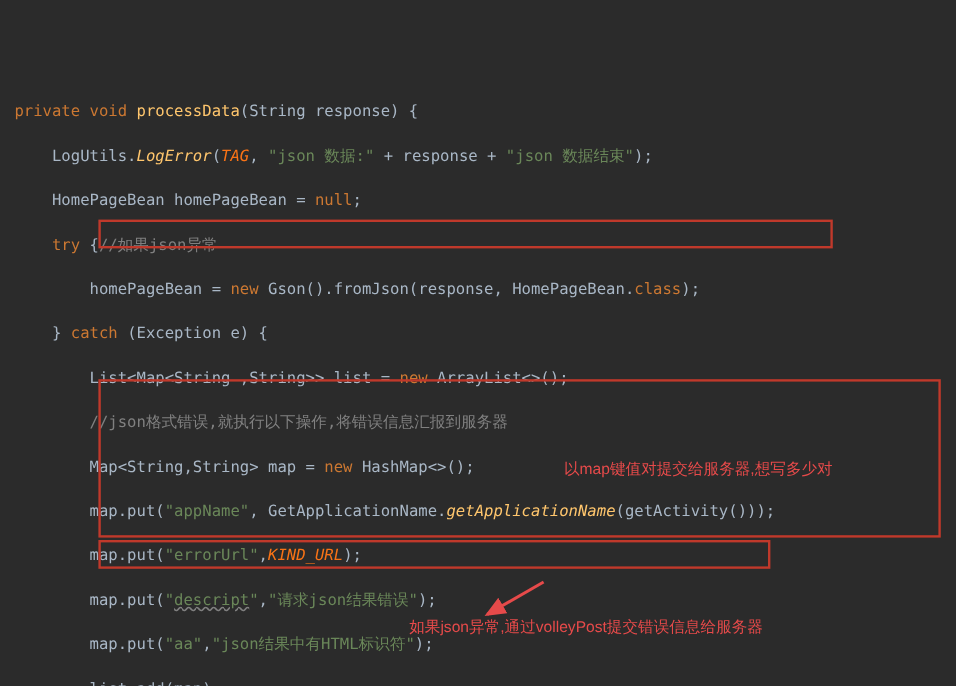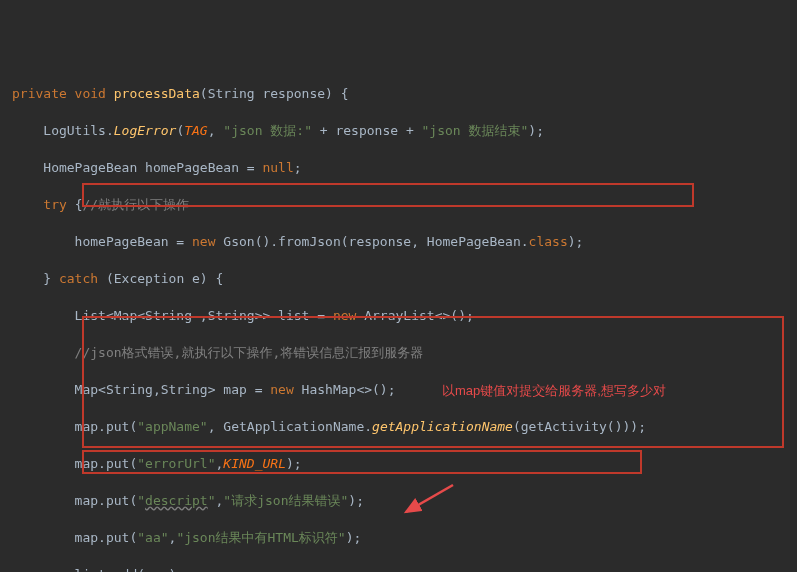--- a/index.html
+++ b/index.html
@@ -19,35 +19,35 @@
 .method { color: #ffc66d; text-align: right; }
 .italic-method { color: #ffc66d; font-style: italic; }
 .str { color: #6a8759; }
 .comment { color: #808080; }
 .const { color: #f97316; font-style: italic; }
 .warn { text-decoration: underline wavy #808080; }
 .annotation-red { color: #e64a4a; font-family: 'Microsoft YaHei', sans-serif; font-size: 13px; }
 .red-box1 { position: absolute; border: 2px solid #c0392b; left: 82px; top: 115px; width: 612px; height: 24px; pointer-events: none; }
 .red-box2 { position: absolute; border: 2px solid #c0392b; left: 82px; top: 248px; width: 702px; height: 132px; pointer-events: none; }
 .red-box3 { position: absolute; border: 2px solid #c0392b; left: 82px; top: 382px; width: 560px; height: 24px; pointer-events: none; }
-.annot1 { position: absolute; left: 442px; top: 278px; line-height: 18px; }
+.annot1 { position: absolute; left: 470px; top: 278px; line-height: 18px; }
 .annot2 { position: absolute; left: 341px; top: 446px; }
 .arrow { position: absolute; left: 398px; top: 414px; width: 60px; height: 34px; }
 .code-container { position: relative; }
 </style>
 </head>
 <body>
 
 
 
 <div class="code-container">
 <div class="line"><span class="kw">private void</span><span class="method"> processData</span><span>(String response) {</span></div>
 <div class="line"><span>    LogUtils.</span><span class="italic-method">LogError</span><span>(</span><span class="const">TAG</span><span>, </span><span class="str">"json 数据:"</span><span> + response + </span><span class="str">"json 数据结束"</span><span>);</span></div>
 <div class="line"><span>    HomePageBean homePageBean = </span><span class="kw">null</span><span>;</span></div>
-<div class="line"><span class="kw">    try </span><span>{</span><span class="comment">//就执行以下操作</span></div>
+<div class="line"><span class="kw">    try </span><span>{</span><span class="comment">//如果json异常</span></div>
 <div class="line"><span>        homePageBean = </span><span class="kw">new </span><span>Gson().fromJson(response, HomePageBean.</span><span class="kw">class</span><span>);</span></div>
 <div class="line"><span>    } </span><span class="kw">catch </span><span>(Exception e) {</span></div>
 <div class="line"><span>        List&lt;Map&lt;String ,String&gt;&gt; list = </span><span class="kw">new </span><span>ArrayList&lt;&gt;();</span></div>
 <div class="line"><span class="comment">        //json格式错误,就执行以下操作,将错误信息汇报到服务器</span></div>
 <div class="line"><span>        Map&lt;String,String&gt; map = </span><span class="kw">new </span><span>HashMap&lt;&gt;();</span></div>
 <div class="line"><span>        map.put(</span><span class="str">"appName"</span><span>, GetApplicationName.</span><span class="italic-method">getApplicationName</span><span>(getActivity()));</span></div>
 <div class="line"><span>        map.put(</span><span class="str">"errorUrl"</span><span>,</span><span class="const">KIND_URL</span><span>);</span></div>
 <div class="line"><span>        map.put(</span><span class="str">"</span><span class="str warn">descript</span><span class="str">"</span><span>,</span><span class="str">"请求json结果错误"</span><span>);</span></div>
 <div class="line"><span>        map.put(</span><span class="str">"aa"</span><span>,</span><span class="str">"json结果中有HTML标识符"</span><span>);</span></div>
 <div class="line"><span>        list.add(map);</span></div>
@@ -70,16 +70,17 @@
 
 <svg class="arrow" viewBox="0 0 60 34">
   <defs>
     <marker id="ah" markerWidth="8" markerHeight="8" refX="6" refY="3" orient="auto">
       <path d="M0,0 L7,3 L0,6 Z" fill="#e64a4a"></path>
     </marker>
   </defs>
   <line x1="55" y1="3" x2="8" y2="30" stroke="#e64a4a" stroke-width="2.5" marker-end="url(#ah)"></line>
 </svg>
 
+<div class="annotation-red annot2">如果json异常,通过volleyPost提交错误信息给服务器</div>
 </div>
 
 
 
 
 </body></html>

